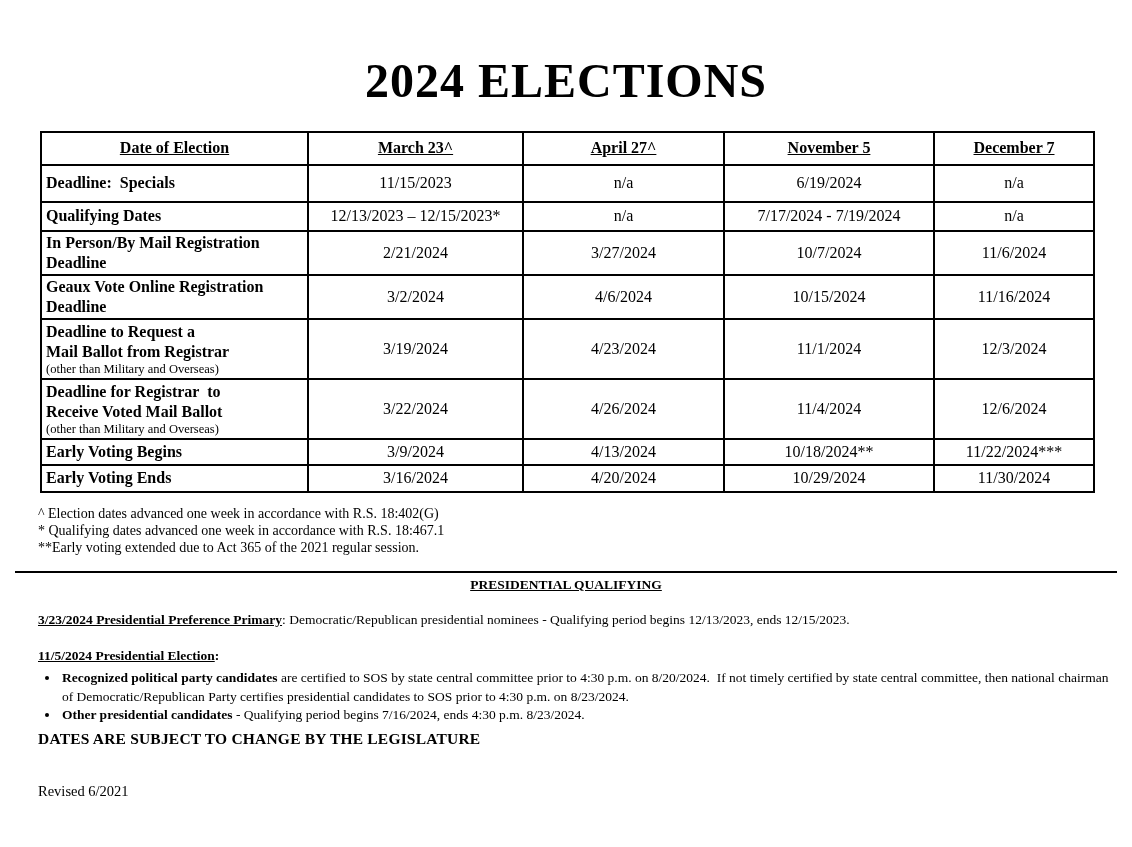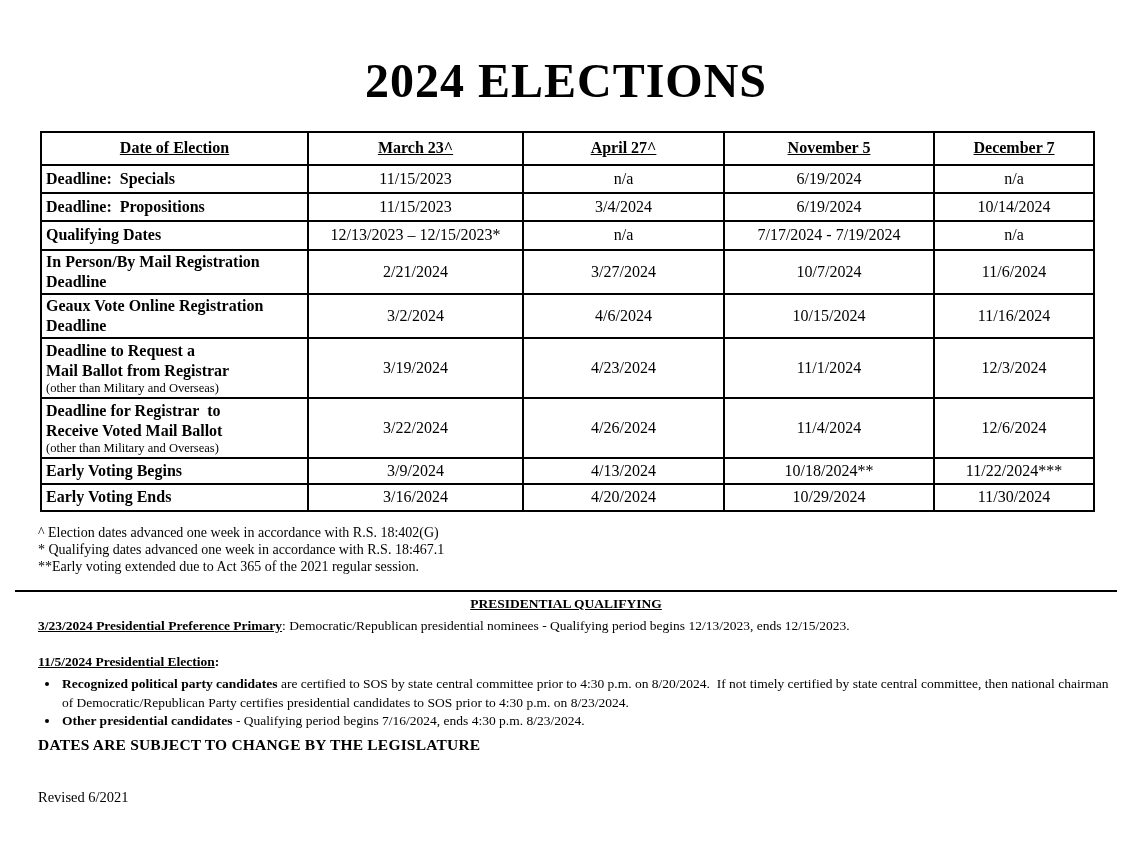--- a/index.html
+++ b/index.html
@@ -16,28 +16,28 @@
     border-collapse:collapse;margin:23px 0 0 40px;table-layout:fixed;width:1053px;
   }
   table.elections td,table.elections th{
     border:2px solid #000;vertical-align:middle;
     font-size:16px;line-height:1.25;padding:1px 4px;
   }
   th{font-weight:bold;text-align:center;}
   td.lbl{font-weight:bold;text-align:left;padding-left:7px;white-space:pre-wrap;}
   td.val{text-align:center;white-space:pre-wrap;}
   .note{display:block;font-weight:normal;font-size:12.5px;line-height:1.15;}
-  tr.r0{height:33px;text-decoration:underline;} tr.r1{height:44px;} tr.r2{height:28px;} tr.r3{height:28px;}
+  tr.r0{height:33px;text-decoration:underline;} tr.r1{height:44px;} tr.r2{height:37px;} tr.r3{height:28px;}
   tr.r4{height:29px;} tr.r5{height:43px;} tr.r6{height:43px;} tr.r7{height:60px;margin-top:46px;}
   tr.r8{height:60px;} tr.r9{height:26px;} tr.r10{height:27px;}
   .footnotes{margin:12px 0 0 38px;font-size:14px;line-height:17px;}
   .fn{white-space:pre-wrap;}
   .rule{border-top:2px solid #000;margin:15px 15px 0 15px;height:0;}
   .pq-heading{margin-top:4px;text-align:center;font-weight:bold;font-size:13.5px;text-decoration:underline;}
-  .pq-line{margin:5px 15px 0 38px;font-size:13.5px;line-height:1.3;white-space:pre-wrap;}
+  .pq-line{margin:18px 15px 0 38px;font-size:13.5px;line-height:1.3;white-space:pre-wrap;}
   .pq-line.election{margin-top:19px;}
   .bold{font-weight:bold;}
   .bold-underline{font-weight:bold;text-decoration:underline;}
   ul.pq-bullets{margin:4px 15px 0 0;padding-left:60px;font-size:13.5px;line-height:1.38;}
   ul.pq-bullets li{padding-left:2px;white-space:pre-wrap;}
   .closing{margin:5px 0 0 38px;font-size:15.5px;font-weight:bold;letter-spacing:0.2px;}
   .revised{margin:35px 0 0 38px;font-size:14.5px;}
 </style>
 </head>
 <body>
@@ -61,27 +61,20 @@
         <th>April 27^</th>
         <th>November 5</th>
         <th>December 7</th>
       </tr>
       <tr class="r2">
         <td class="lbl">Deadline:  Specials</td>
         <td class="val">11/15/2023</td>
         <td class="val">n/a</td>
         <td class="val">6/19/2024</td>
         <td class="val">n/a</td>
-      </tr>
-      <tr class="r3">
-        <td class="lbl">Deadline:  Propositions</td>
-        <td class="val">11/15/2023</td>
-        <td class="val">3/4/2024</td>
-        <td class="val">6/19/2024</td>
-        <td class="val">10/14/2024</td>
       </tr>
       <tr class="r4">
         <td class="lbl">Qualifying Dates</td>
         <td class="val">12/13/2023 – 12/15/2023*</td>
         <td class="val">n/a</td>
         <td class="val">7/17/2024 - 7/19/2024</td>
         <td class="val">n/a</td>
       </tr>
       <tr class="r5">
         <td class="lbl">In Person/By Mail Registration

